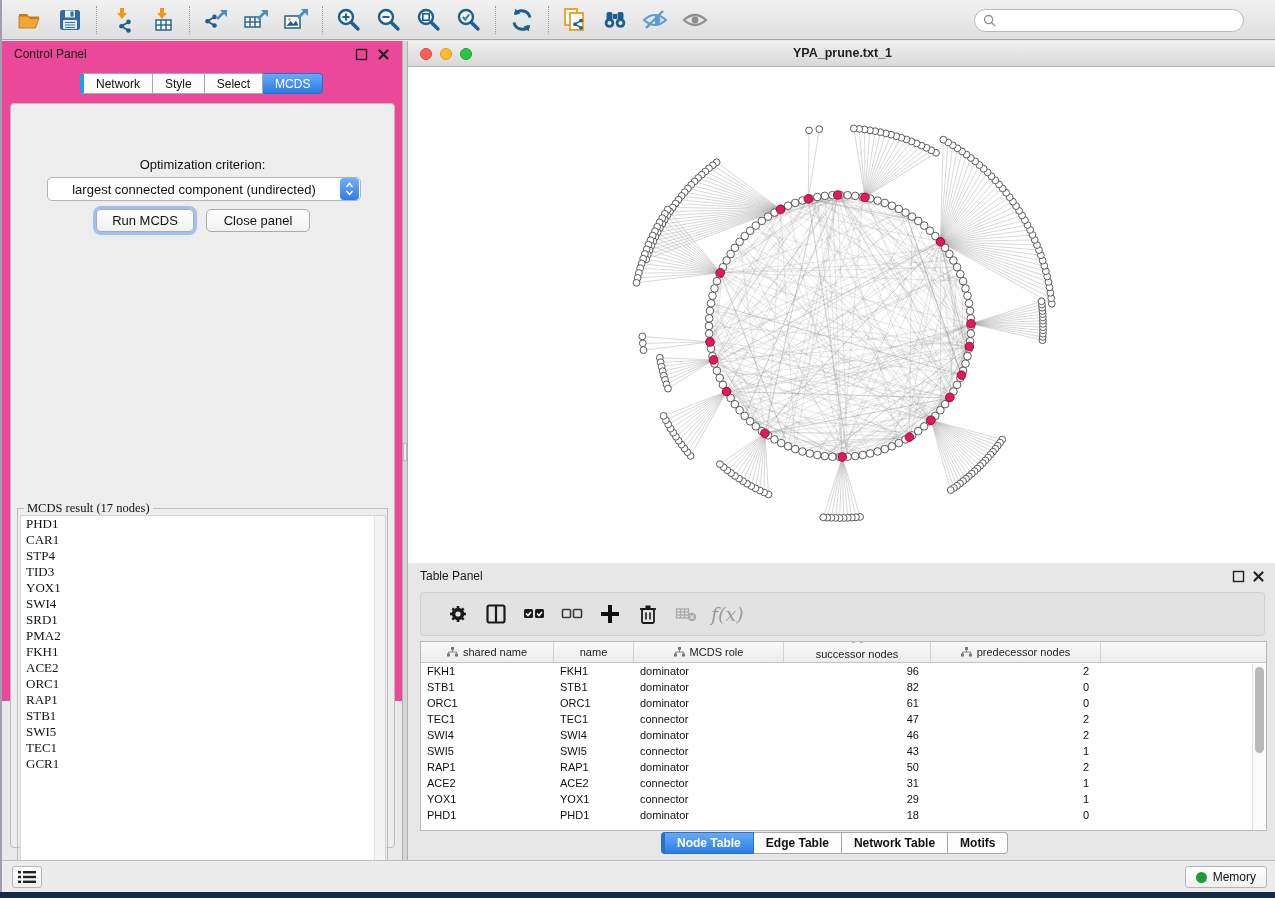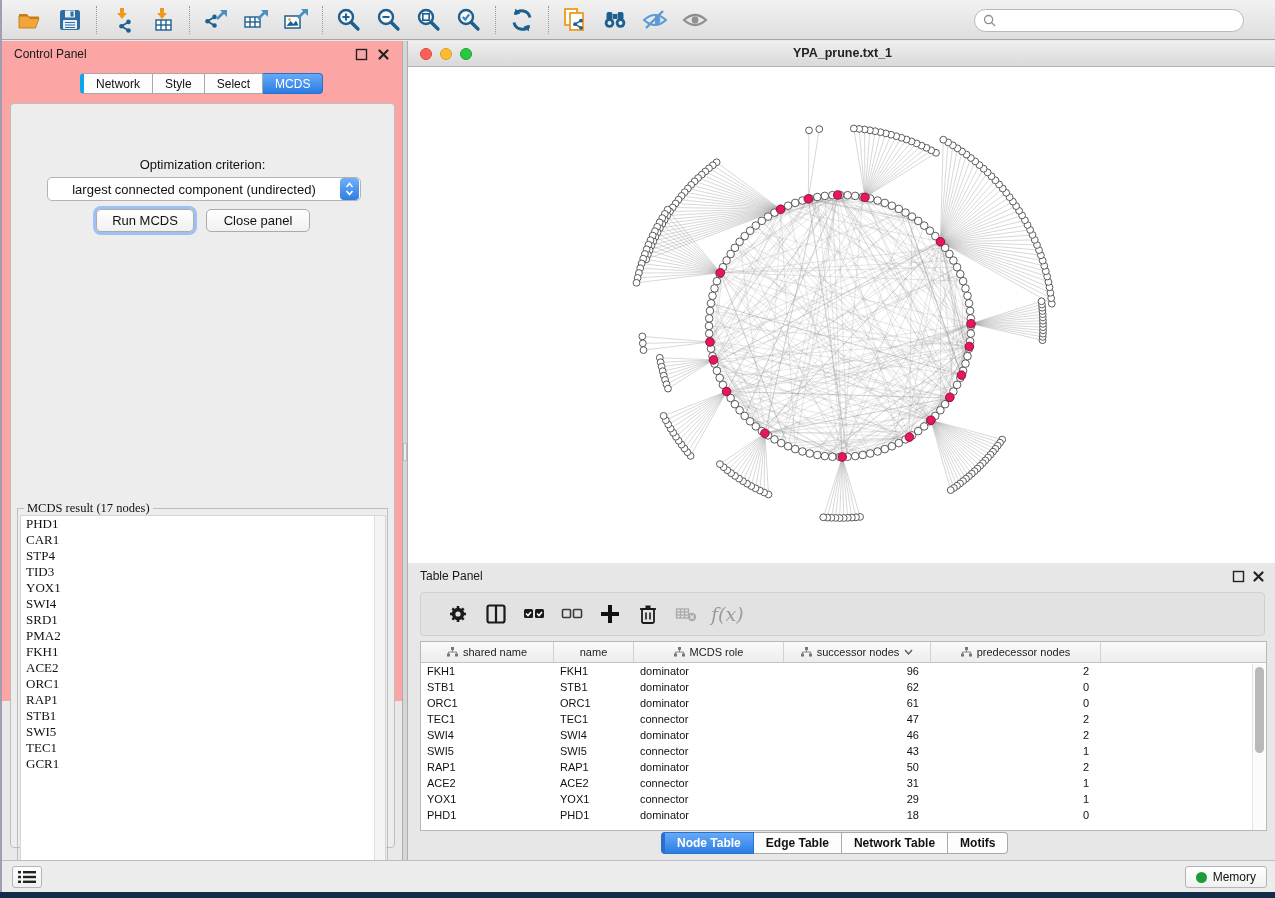--- a/index.html
+++ b/index.html
@@ -13,21 +13,21 @@
     display:flex; align-items:center; padding-left:8px; }
   .tb-sep { width:1px; height:28px; margin:0 6px; border-left:1px dotted #9a9a9a; }
   .tb-btn { width:40px; height:34px; display:flex; align-items:center; justify-content:center; cursor:default; }
   .tb-btn svg { width:26px; height:26px; }
   .search-wrap { position:absolute; right:33px; top:9px; width:270px; height:23px;
     background:#fff; border:1px solid #b8b8b8; border-radius:12px; display:flex; align-items:center; padding-left:8px; }
   .search-wrap svg { width:13px; height:13px; }
   .search-input { border:none; outline:none; flex:1; height:19px; font-size:12px; background:transparent; }
 
   
-  .control-panel { position:absolute; left:0; top:41px; width:400px; height:660px; background:#fca5a5; }
+  .control-panel { position:absolute; left:0; top:41px; width:400px; height:660px; background:#ec4899; }
   .cp-header { position:absolute; left:0; top:4px; width:100%; height:20px; }
   .cp-title { position:absolute; left:12px; top:2px; font-size:12px; color:#1a1a1a; }
   .win-ctl { position:absolute; top:3px; width:13px; height:13px; }
   .cp-float { right:34px; } .cp-close { right:12px; }
   .cp-tabs { position:absolute; left:78px; top:32px; height:21px; display:flex; }
   .seg { height:21px; padding:0 12px; display:flex; align-items:center; font-size:12px; background:#fdfdfd;
     border:1px solid #a9a9a9; border-left:none; color:#111; }
   .seg:first-child { border-left:4px solid #0ea5e9; border-radius:4px 0 0 4px; }
   .seg:last-child { border-radius:0 4px 4px 0; }
   .seg.active { background:linear-gradient(180deg,#66aaf7,#2a7de4); color:#fff; border-color:#2a6fc9; }
@@ -1222,21 +1222,21 @@
               <svg width="11" height="10" viewBox="0 0 11 10">
                 <g fill="#777">
                   <rect x="4" y="0" width="3" height="3"></rect>
                   <rect x="0" y="6.5" width="3" height="3"></rect>
                   <rect x="8" y="6.5" width="3" height="3"></rect>
                 </g>
                 <path d="M5.5 3 v2 M1.5 6.5 v-1.5 h8 v1.5" stroke="#777" fill="none" stroke-width="0.9"></path>
               </svg>
               <span>MCDS role</span>
             </div>
-            <div class="dt-hcell" style="width: 147px;">
+            <div class="dt-hcell" style="width: 147px; flex-direction: column;">
               <svg width="11" height="10" viewBox="0 0 11 10">
                 <g fill="#777">
                   <rect x="4" y="0" width="3" height="3"></rect>
                   <rect x="0" y="6.5" width="3" height="3"></rect>
                   <rect x="8" y="6.5" width="3" height="3"></rect>
                 </g>
                 <path d="M5.5 3 v2 M1.5 6.5 v-1.5 h8 v1.5" stroke="#777" fill="none" stroke-width="0.9"></path>
               </svg>
               <span>successor nodes</span>
               <svg width="9" height="6" viewBox="0 0 9 6">
@@ -1261,21 +1261,21 @@
               <div class="dt-cell" style="width: 133px;">FKH1</div>
               <div class="dt-cell" style="width: 80px;">FKH1</div>
               <div class="dt-cell" style="width: 150px;">dominator</div>
               <div class="dt-cell num" style="width: 147px;">96</div>
               <div class="dt-cell num" style="width: 170px;">2</div>
             </div>
             <div class="dt-row">
               <div class="dt-cell" style="width: 133px;">STB1</div>
               <div class="dt-cell" style="width: 80px;">STB1</div>
               <div class="dt-cell" style="width: 150px;">dominator</div>
-              <div class="dt-cell num" style="width: 147px;">62</div>
+              <div class="dt-cell num" style="width: 147px;">82</div>
               <div class="dt-cell num" style="width: 170px;">0</div>
             </div>
             <div class="dt-row">
               <div class="dt-cell" style="width: 133px;">ORC1</div>
               <div class="dt-cell" style="width: 80px;">ORC1</div>
               <div class="dt-cell" style="width: 150px;">dominator</div>
               <div class="dt-cell num" style="width: 147px;">61</div>
               <div class="dt-cell num" style="width: 170px;">0</div>
             </div>
             <div class="dt-row">

